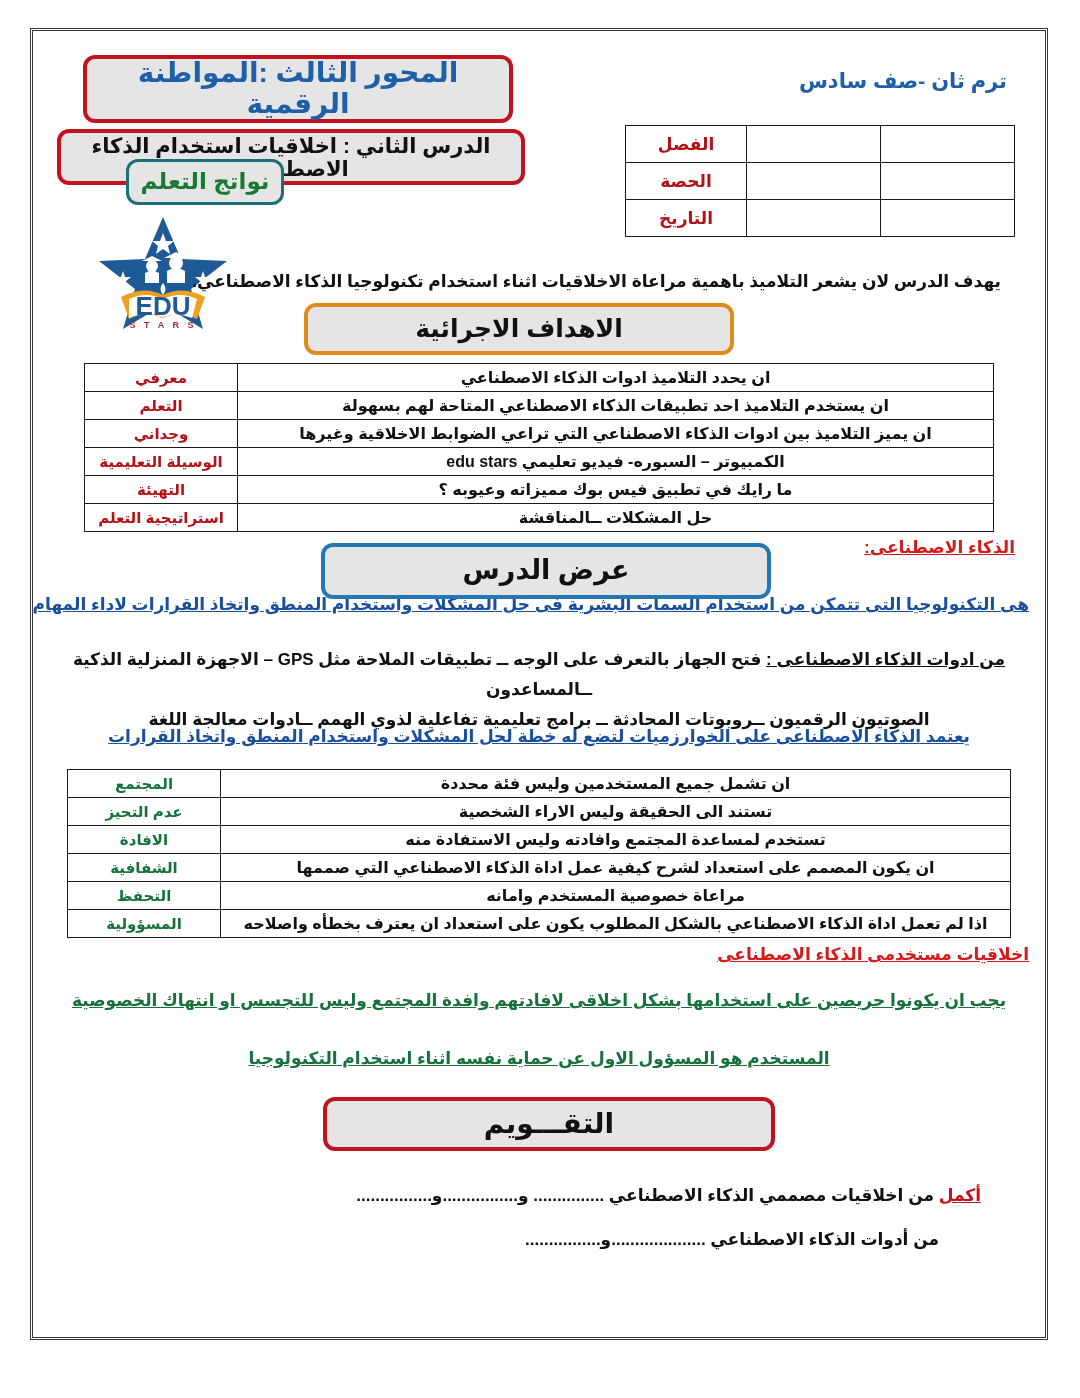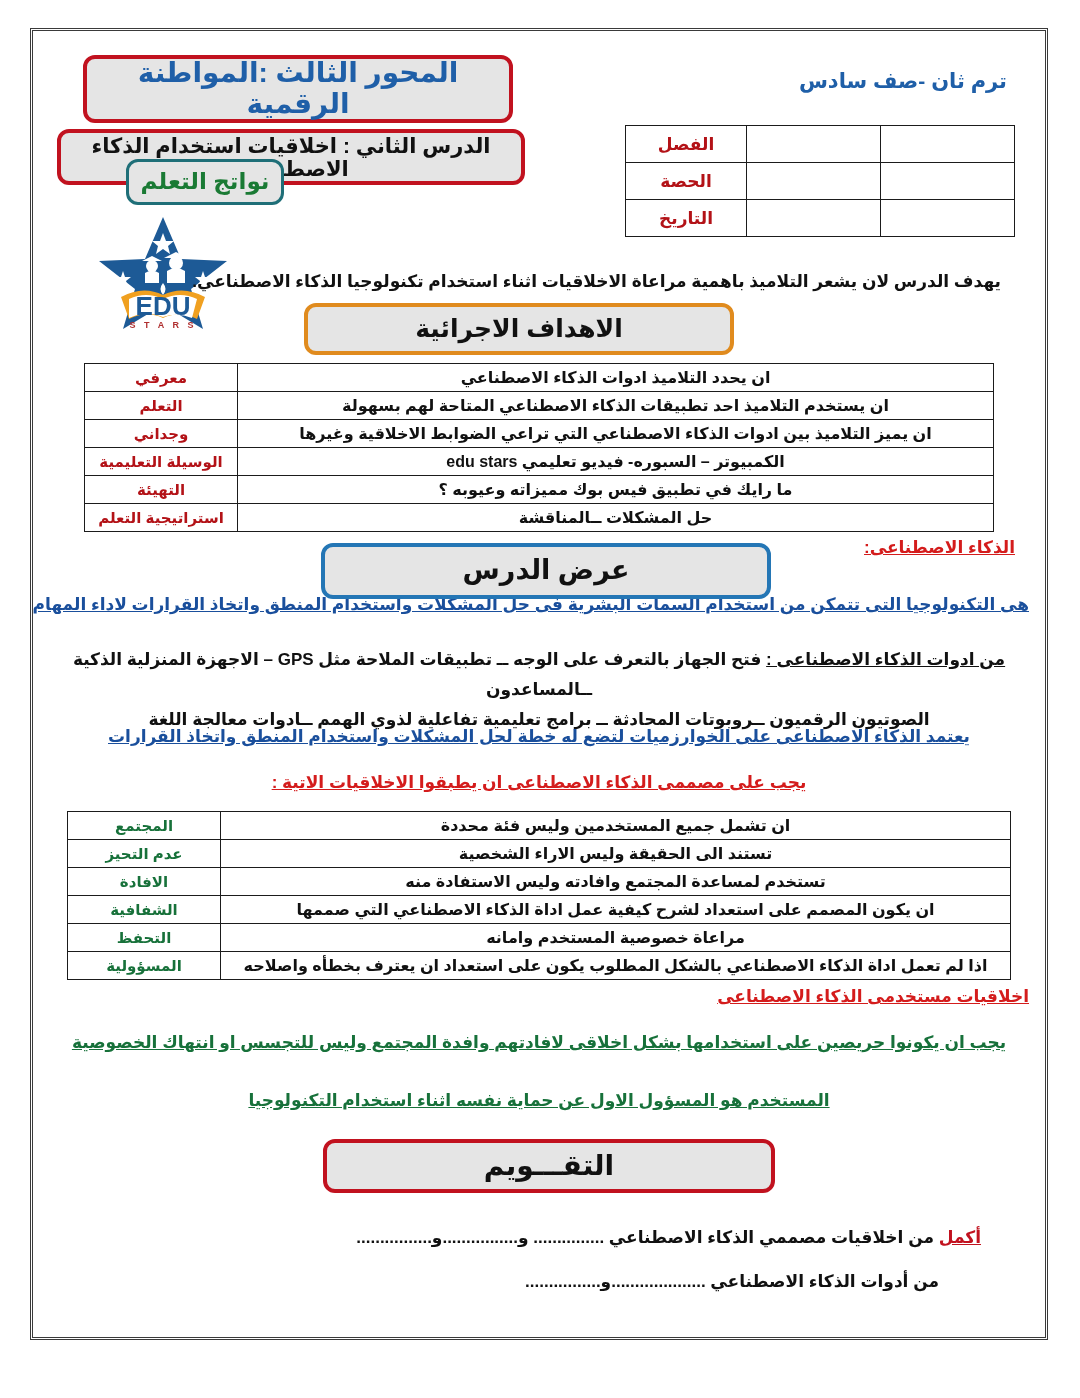--- a/index.html
+++ b/index.html
@@ -329,23 +329,20 @@
       <u>من ادوات الذكاء الاصطناعى :</u>
       <span>فتح الجهاز بالتعرف على الوجه ــ تطبيقات الملاحة مثل GPS – الاجهزة المنزلية الذكية ــالمساعدون</span><br>
       <span>الصوتيون الرقميون ــروبوتات المحادثة ــ برامج تعليمية تفاعلية لذوي الهمم ــادوات معالجة اللغة</span>
     </div>
   </div>
 
   <div style="height:46px;">
     <div class="para blue center">يعتمد الذكاء الاصطناعى على الخوارزميات لتضع له خطة لحل المشكلات واستخدام المنطق واتخاذ القرارات</div>
   </div>
 
-  <div style="height:42px;">
-    <div class="para red center">يجب على مصممى الذكاء الاصطناعى ان يطبقوا الاخلاقيات الاتية :</div>
-  </div>
 
   <div style="position:relative;height:172px;">
     <div class="eth-wrap">
       <table class="grid ethics-table">
         <tbody>
               <tr>
           <td class="val">ان تشمل جميع المستخدمين وليس فئة محددة</td>
           <td class="key">المجتمع</td>
         </tr>
         <tr>

